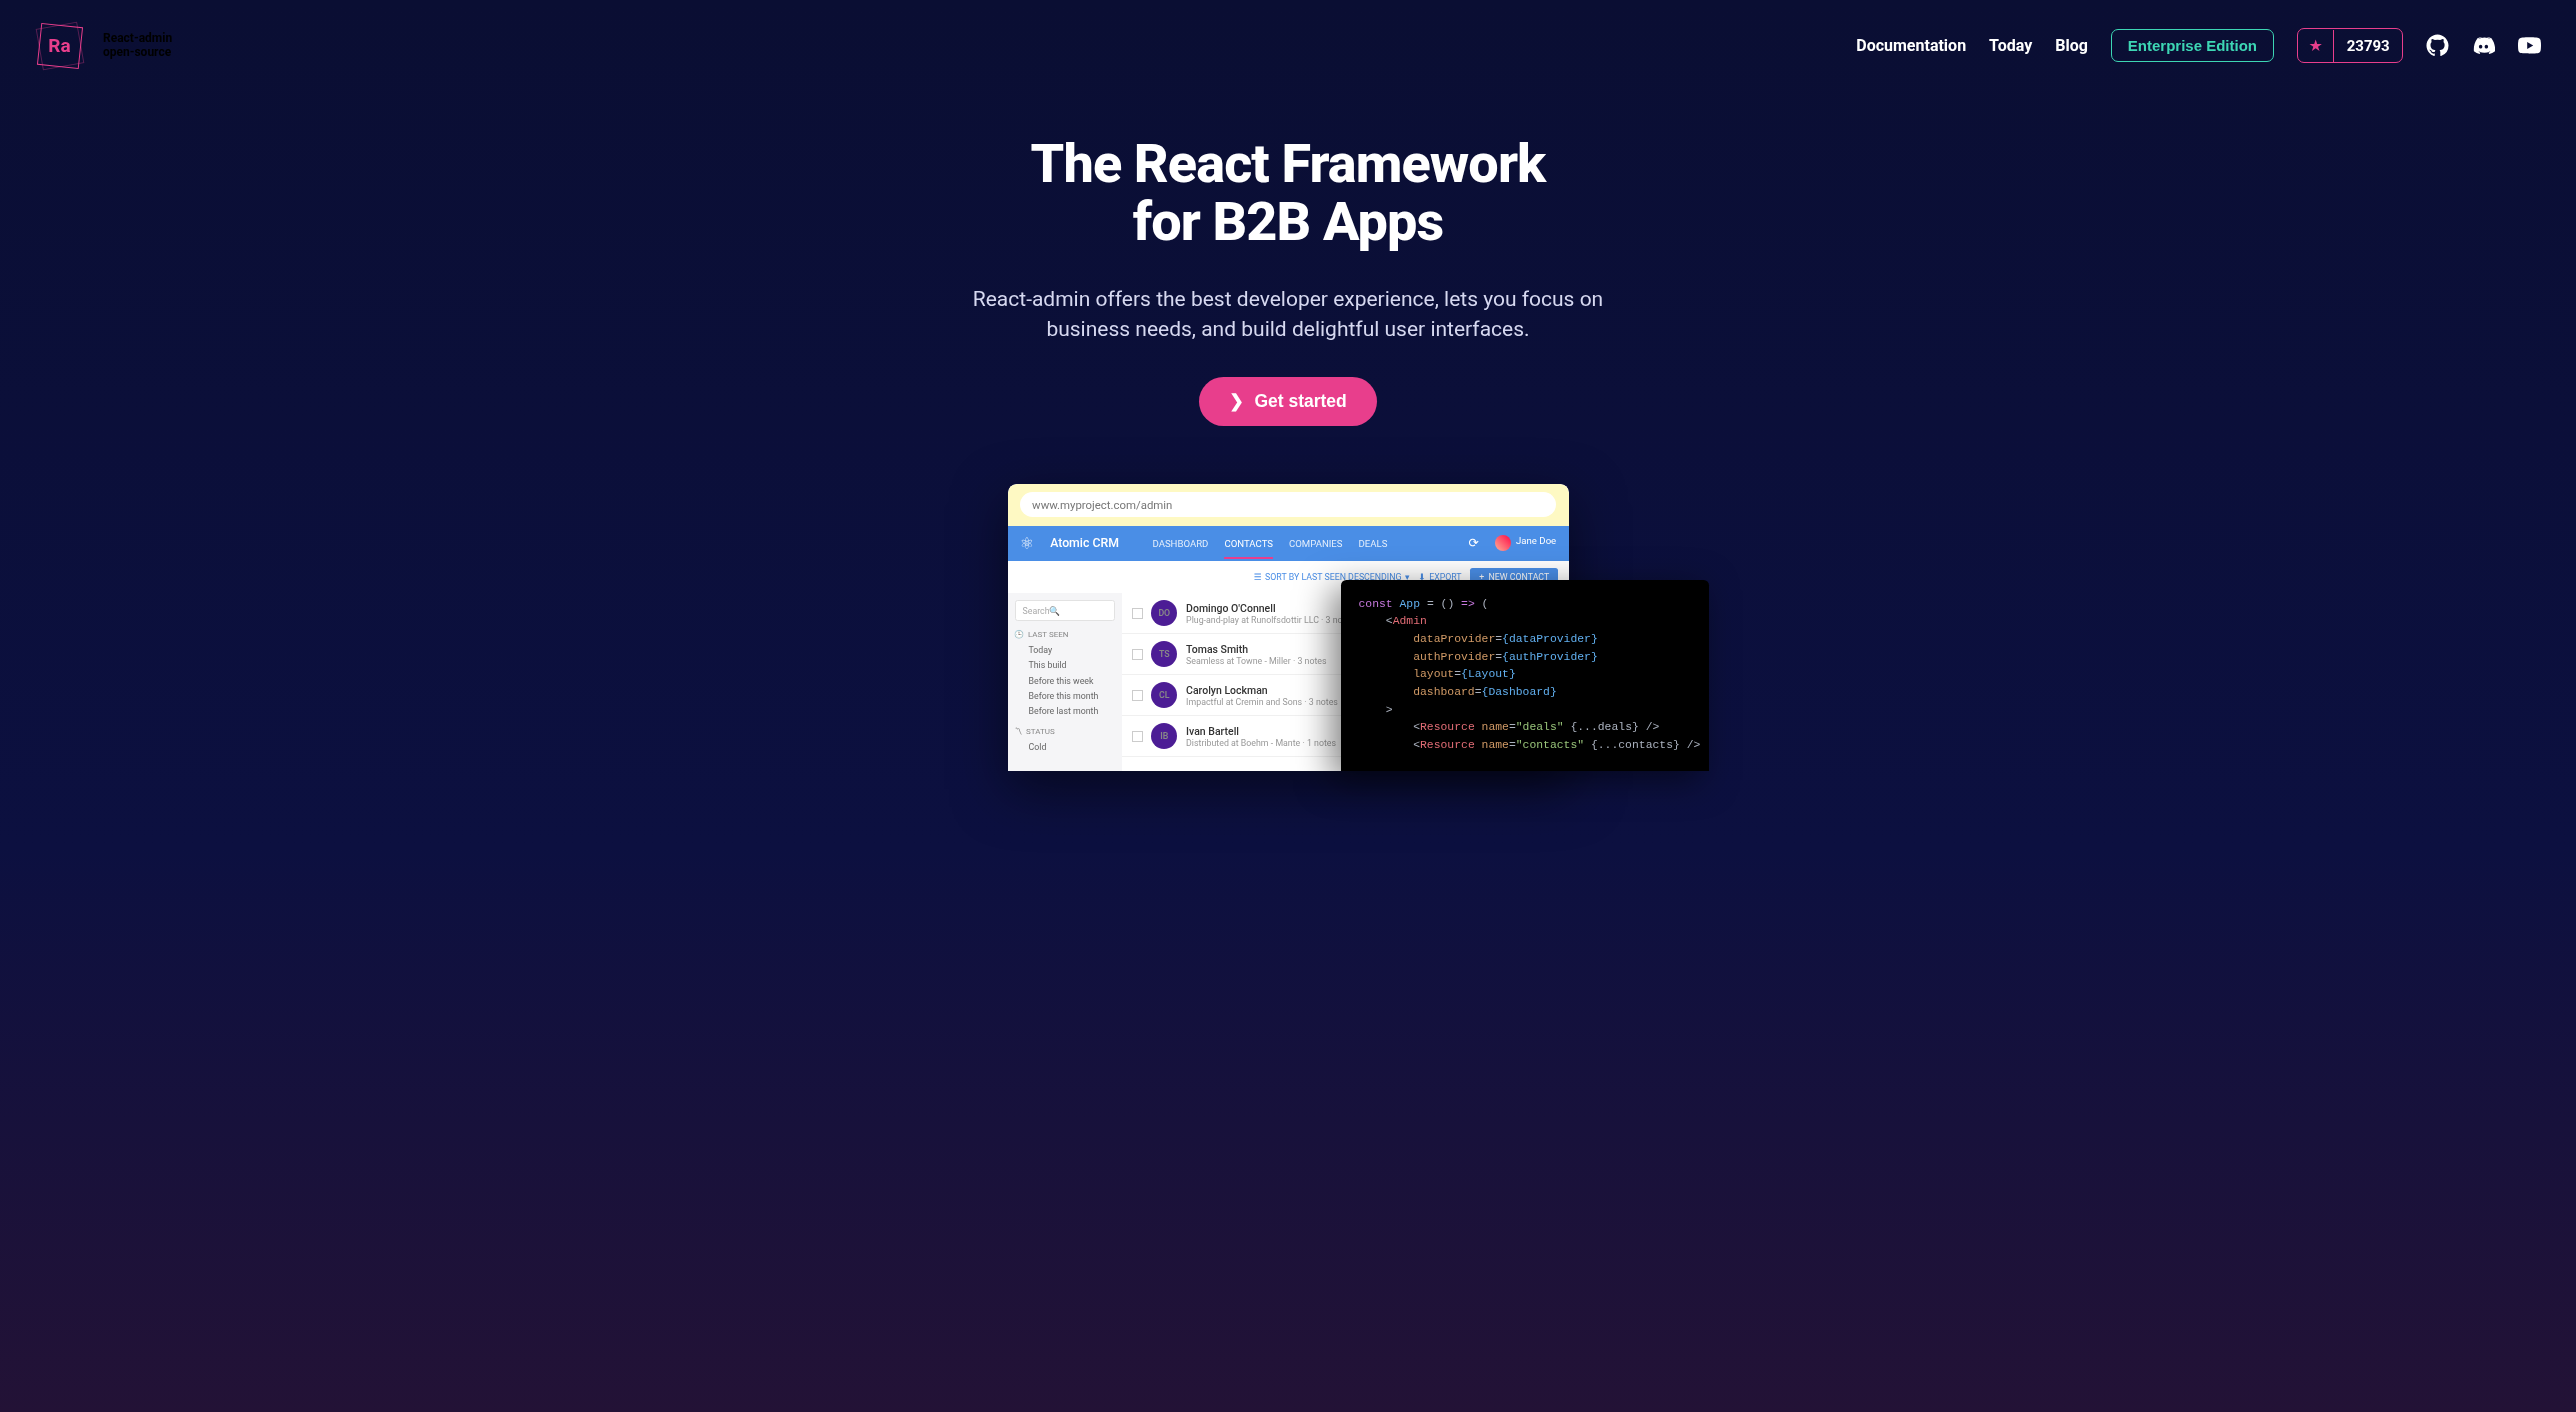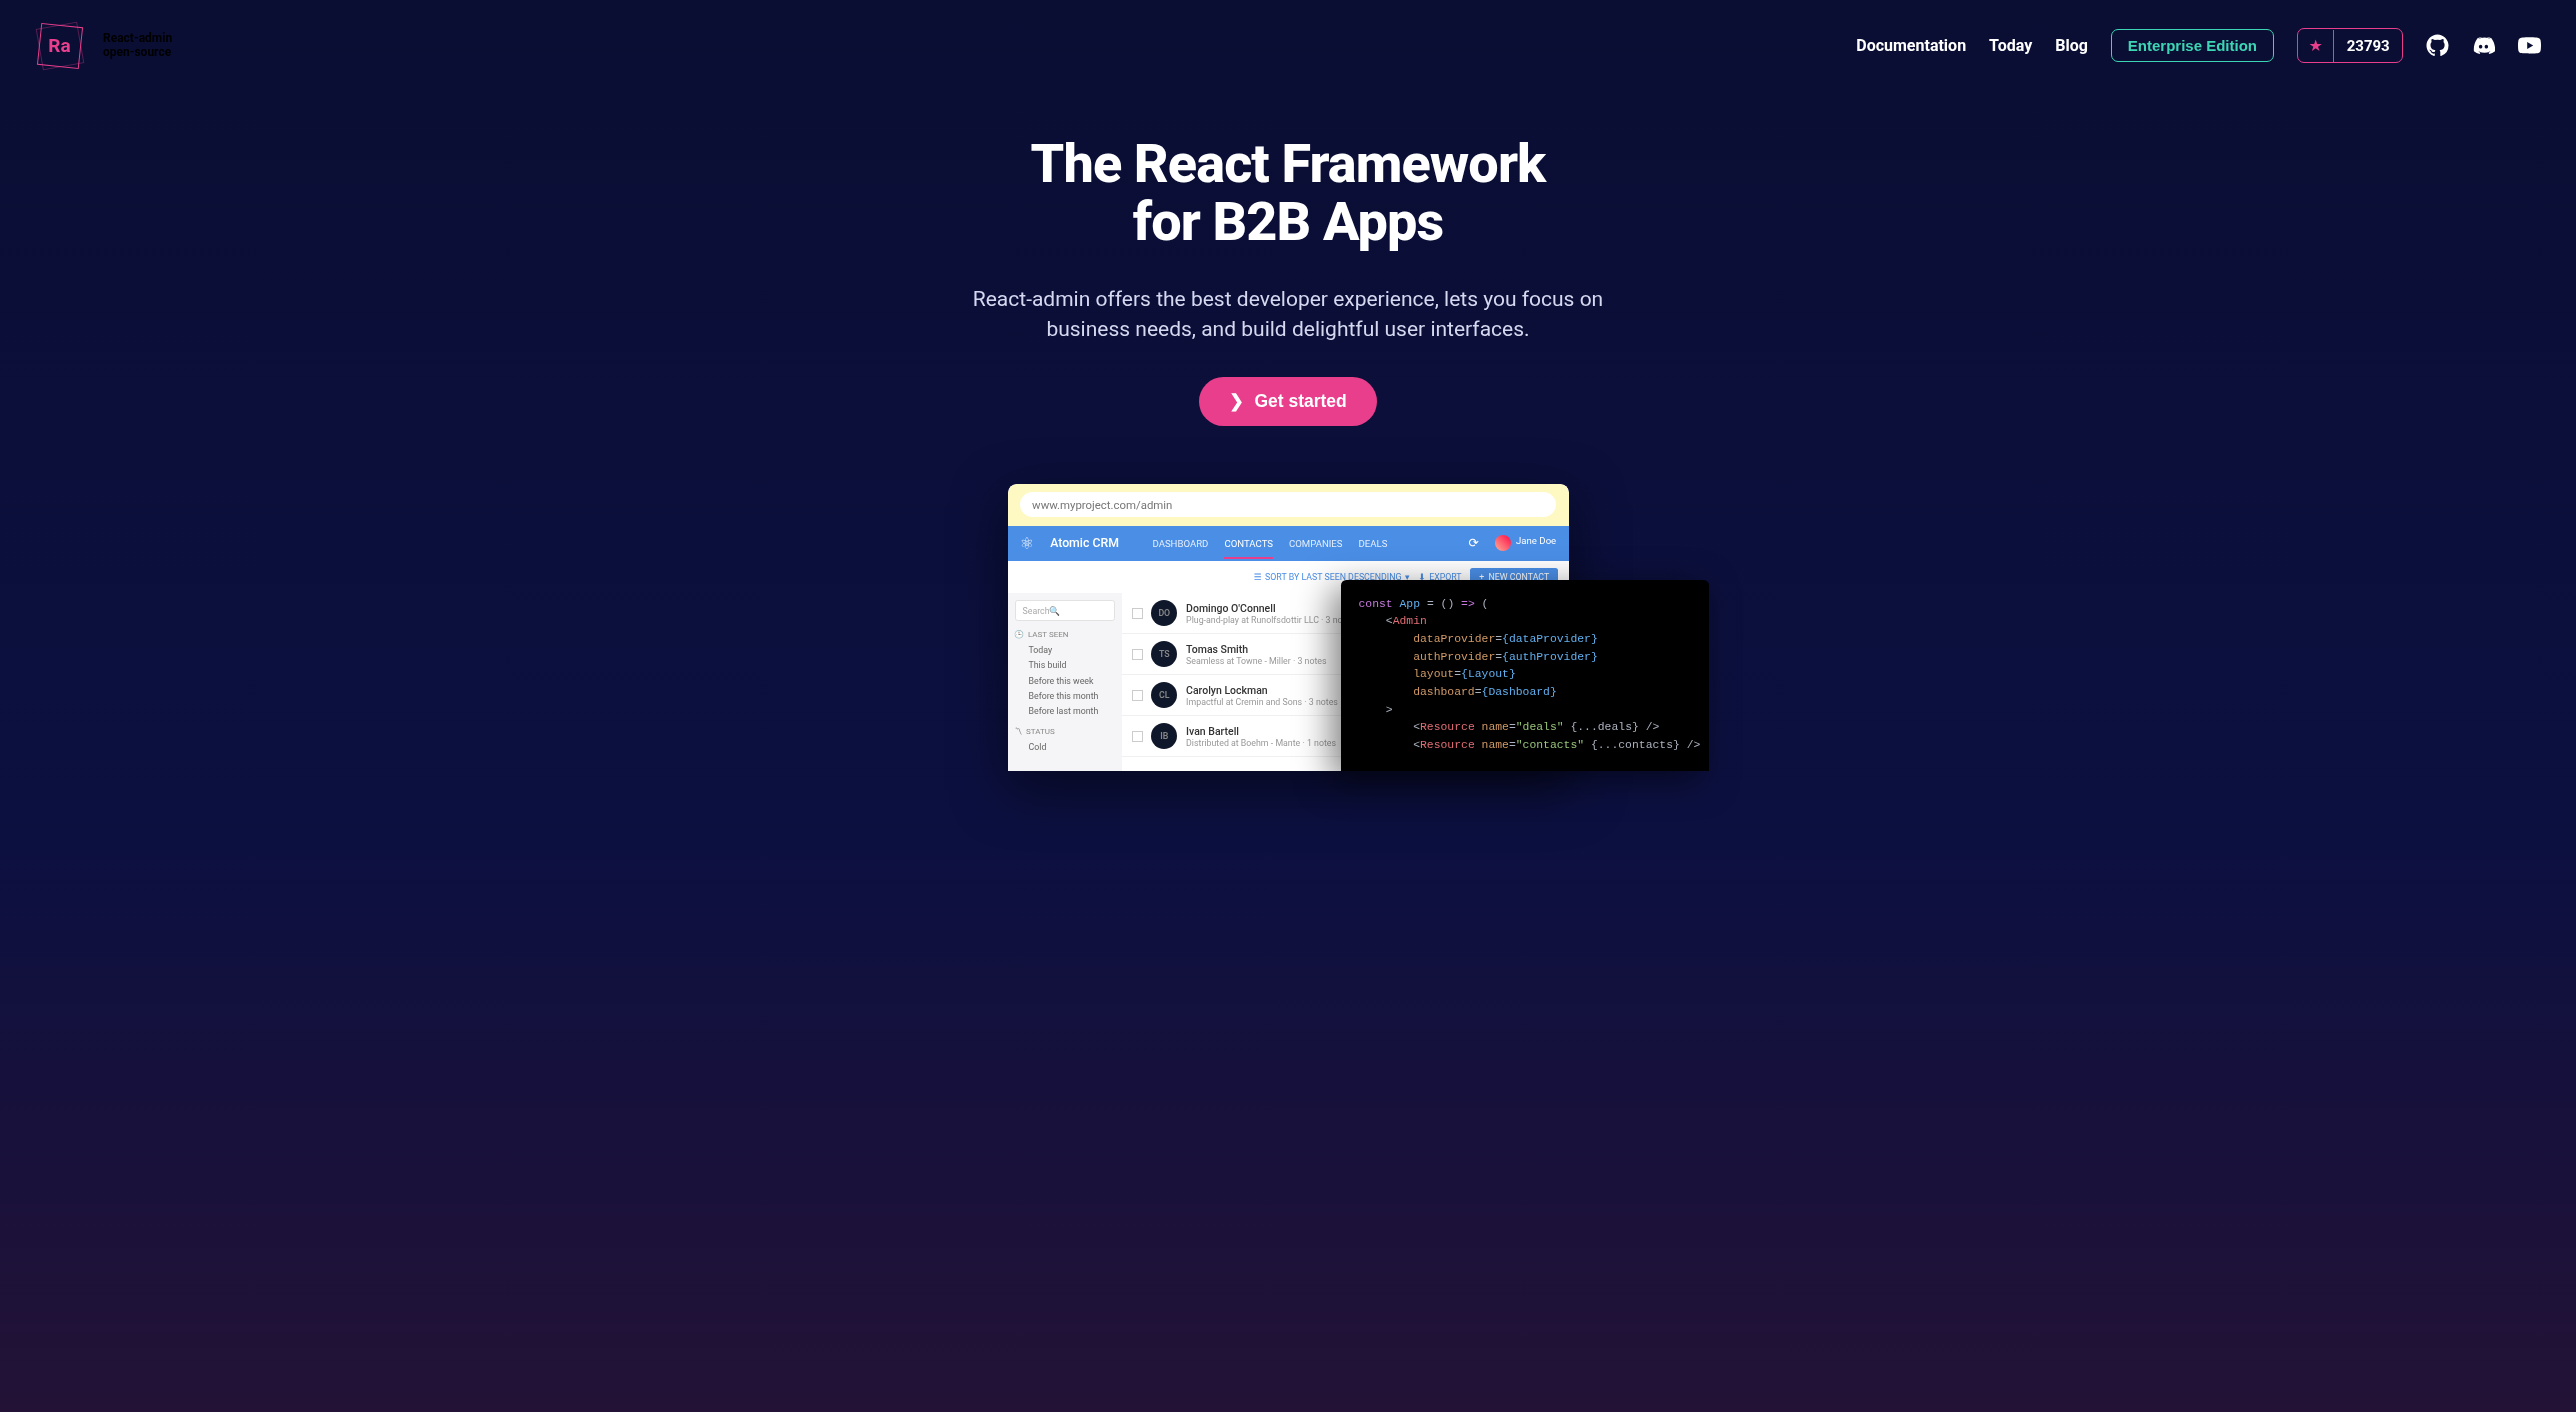--- a/index.html
+++ b/index.html
@@ -46,21 +46,21 @@
 .toolbar .new-contact{background:#4a8ee6;color:#fff;padding:4.4px 8.8px;border-radius:2.6px;font-size:8.8px}
 .main-row{display:flex;background:#f5f5f7}
 .sidebar{width:114px;padding:7px;font-size:8.8px}
 .search-box{background:#fff;border-radius:2.6px;padding:4.4px 7px;display:flex;align-items:center;color:#aaa;margin-bottom:8.8px;border:0.9px solid #e2e2e2}
 .filter-group{margin-bottom:8.8px}
 .filter-header{display:flex;align-items:center;gap:3.5px;font-size:8px;color:#888;margin-bottom:3.5px;text-transform:uppercase}
 .filter-item{padding:2.6px 0 2.6px 14px;color:#666;font-size:8.8px}
 .list{flex:1;background:#fff}
 .row{display:flex;align-items:center;padding:7px 10.5px;border-bottom:0.9px solid #f0f0f0;gap:8.8px}
 .row .cb{width:10.5px;height:10.5px;border:0.9px solid #ccc}
-.row .av{width:26px;height:26px;border-radius:50%;background:#0f172a;color:#888;display:flex;align-items:center;justify-content:center;font-size:8.8px;font-weight:600}
+.row .av{width:26px;height:26px;border-radius:50%;background:#4c1d95;color:#888;display:flex;align-items:center;justify-content:center;font-size:8.8px;font-weight:600}
 .row .info{flex:1}
 .row .name{font-size:10.5px;color:#333;font-weight:500}
 .row .sub{font-size:8.8px;color:#999}
 .row .activity{font-size:8.8px;color:#999}
 .row .dot{width:5.3px;height:5.3px;border-radius:50%;background:#c0c0c0}
 .code-panel{position:absolute;right:calc(50% - 421px);bottom:0;width:368px;background:#000000;border-radius:5.3px 5.3px 0 0;padding:16px 17.5px;font-family:'Courier New',monospace;font-size:11.4px;line-height:1.55;box-shadow:-8.8px 8.8px 35px rgba(0,0,0,.5)}
 .code-panel .kw{color:#c678dd}
 .code-panel .fn{color:#61afef}
 .code-panel .tag{color:#e06c75}
 .code-panel .attr{color:#d19a66}

